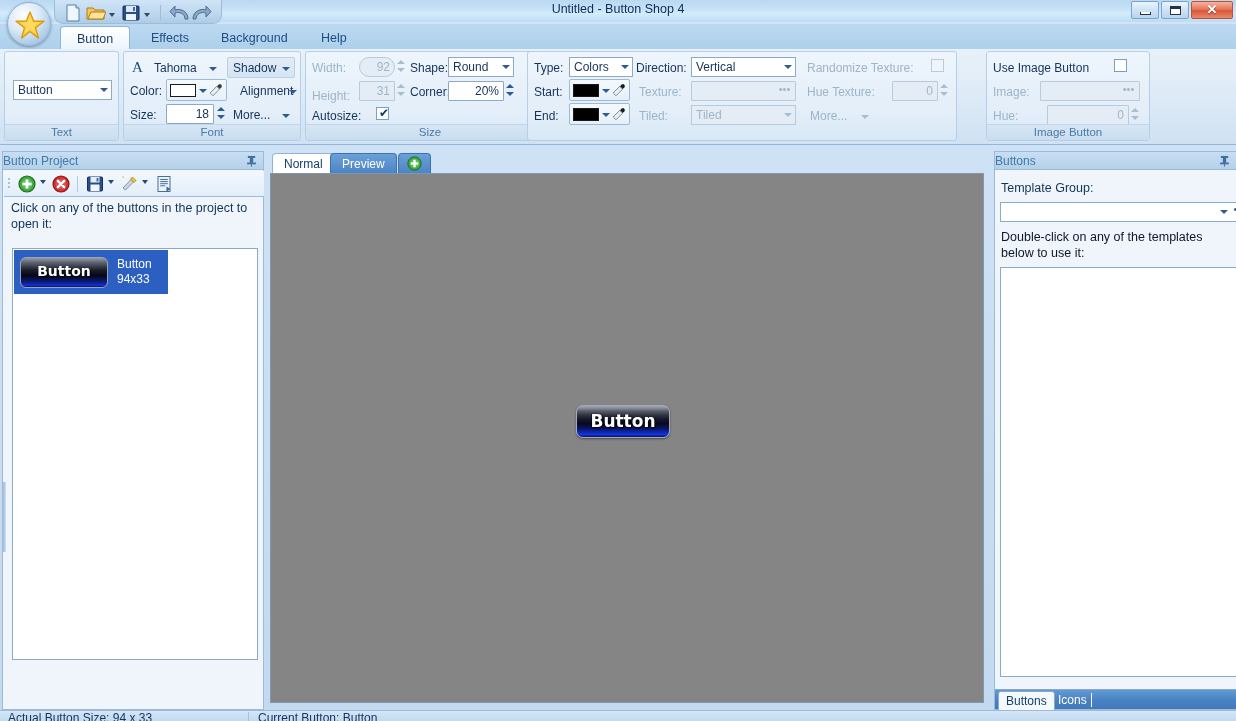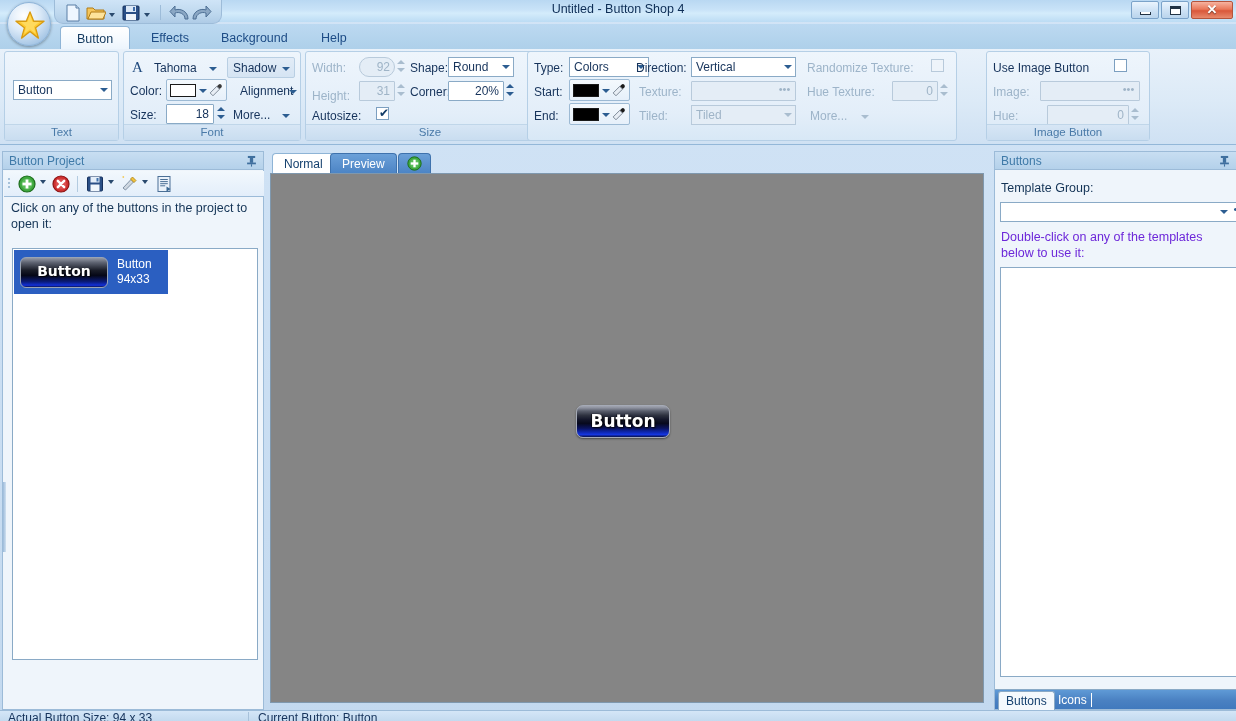--- a/index.html
+++ b/index.html
@@ -208,21 +208,21 @@
   .panel-left {
     position: absolute; left: 2px; top: 151px; width: 262px; height: 559px;
     background: #eff5fb; border: 1px solid #9cbbd8;
   }
   .panel-hdr {
     position: absolute; left: 0; top: 0; width: 100%; height: 18px;
     background: linear-gradient(to bottom,#c8def2 0%,#b4d1ea 100%);
     border-bottom: 1px solid #9cbbd8;
   }
   .panel-hdr .ttl {
-    position: absolute; left: 6px; top: 2px; font-size: 12px; color: #3f7aa8;
+    position: absolute; left: 0; top: 2px; font-size: 12px; color: #3f7aa8;
   }
   .pin {
     position: absolute; right: 6px; top: 3px; width: 11px; height: 12px;
   }
   .pj-toolbar {
     position: absolute; left: 1px; top: 19px; width: 260px; height: 26px;
     background: linear-gradient(to bottom,#f2f8fd 0%,#e3eefa 100%);
     border-bottom: 1px solid #9cbbd8;
   }
   .pj-hint {
@@ -292,21 +292,21 @@
   }
 
   
   .panel-right {
     position: absolute; left: 994px; top: 151px; width: 242px; height: 559px;
     background: #eff5fb; border: 1px solid #9cbbd8; border-right: none;
   }
   .tmpl-lbl { position: absolute; left: 6px; top: 29px; font-size: 12.5px; color: #143456; }
   .tmpl-hint {
     position: absolute; left: 6px; top: 77px; width: 230px;
-    font-size: 12.5px; color: #6d28d9; line-height: 16px;
+    font-size: 12.5px; color: #0f172a; line-height: 16px;
   }
   .tmpl-list {
     position: absolute; left: 5px; top: 115px; width: 240px; height: 410px;
     background: #fff; border: 1px solid #8aaac6;
   }
   .rb-tabs {
     position: absolute; left: 0; bottom: 0; width: 100%; height: 20px;
     background: linear-gradient(to bottom,#5f9ad6 0%,#4a81c2 55%,#4079bd 100%);
     border-top: 1px solid #8aaac6;
   }
@@ -489,21 +489,21 @@
         <div class="chk" style="left:70px; top:55px;">
           <span class="tick">✔</span>
         </div>
       </div>
       <div class="grp-label">Size</div>
     </div>
 
     <div class="grp" style="left:527px; width:430px;">
       <div class="grp-inner">
         <div class="lbl" style="left:6px; top:9px;">Type:</div>
-        <div class="cbo" style="left:41px; top:5px; width:80px;">
+        <div class="cbo" style="left:41px; top:5px; width:64px;">
           <div class="cbo-box">Colors</div>
           <div class="cbo-arrow"></div>
         </div>
         <div class="lbl" style="left:108px; top:9px;">Direction:</div>
         <div class="cbo" style="left:163px; top:5px; width:105px;">
           <div class="cbo-box">Vertical</div>
           <div class="cbo-arrow"></div>
         </div>
         <div class="lbl dis" style="left:279px; top:9px;">Randomize Texture:</div>
         <div class="chk dis" style="left:403px; top:7px;"></div>

